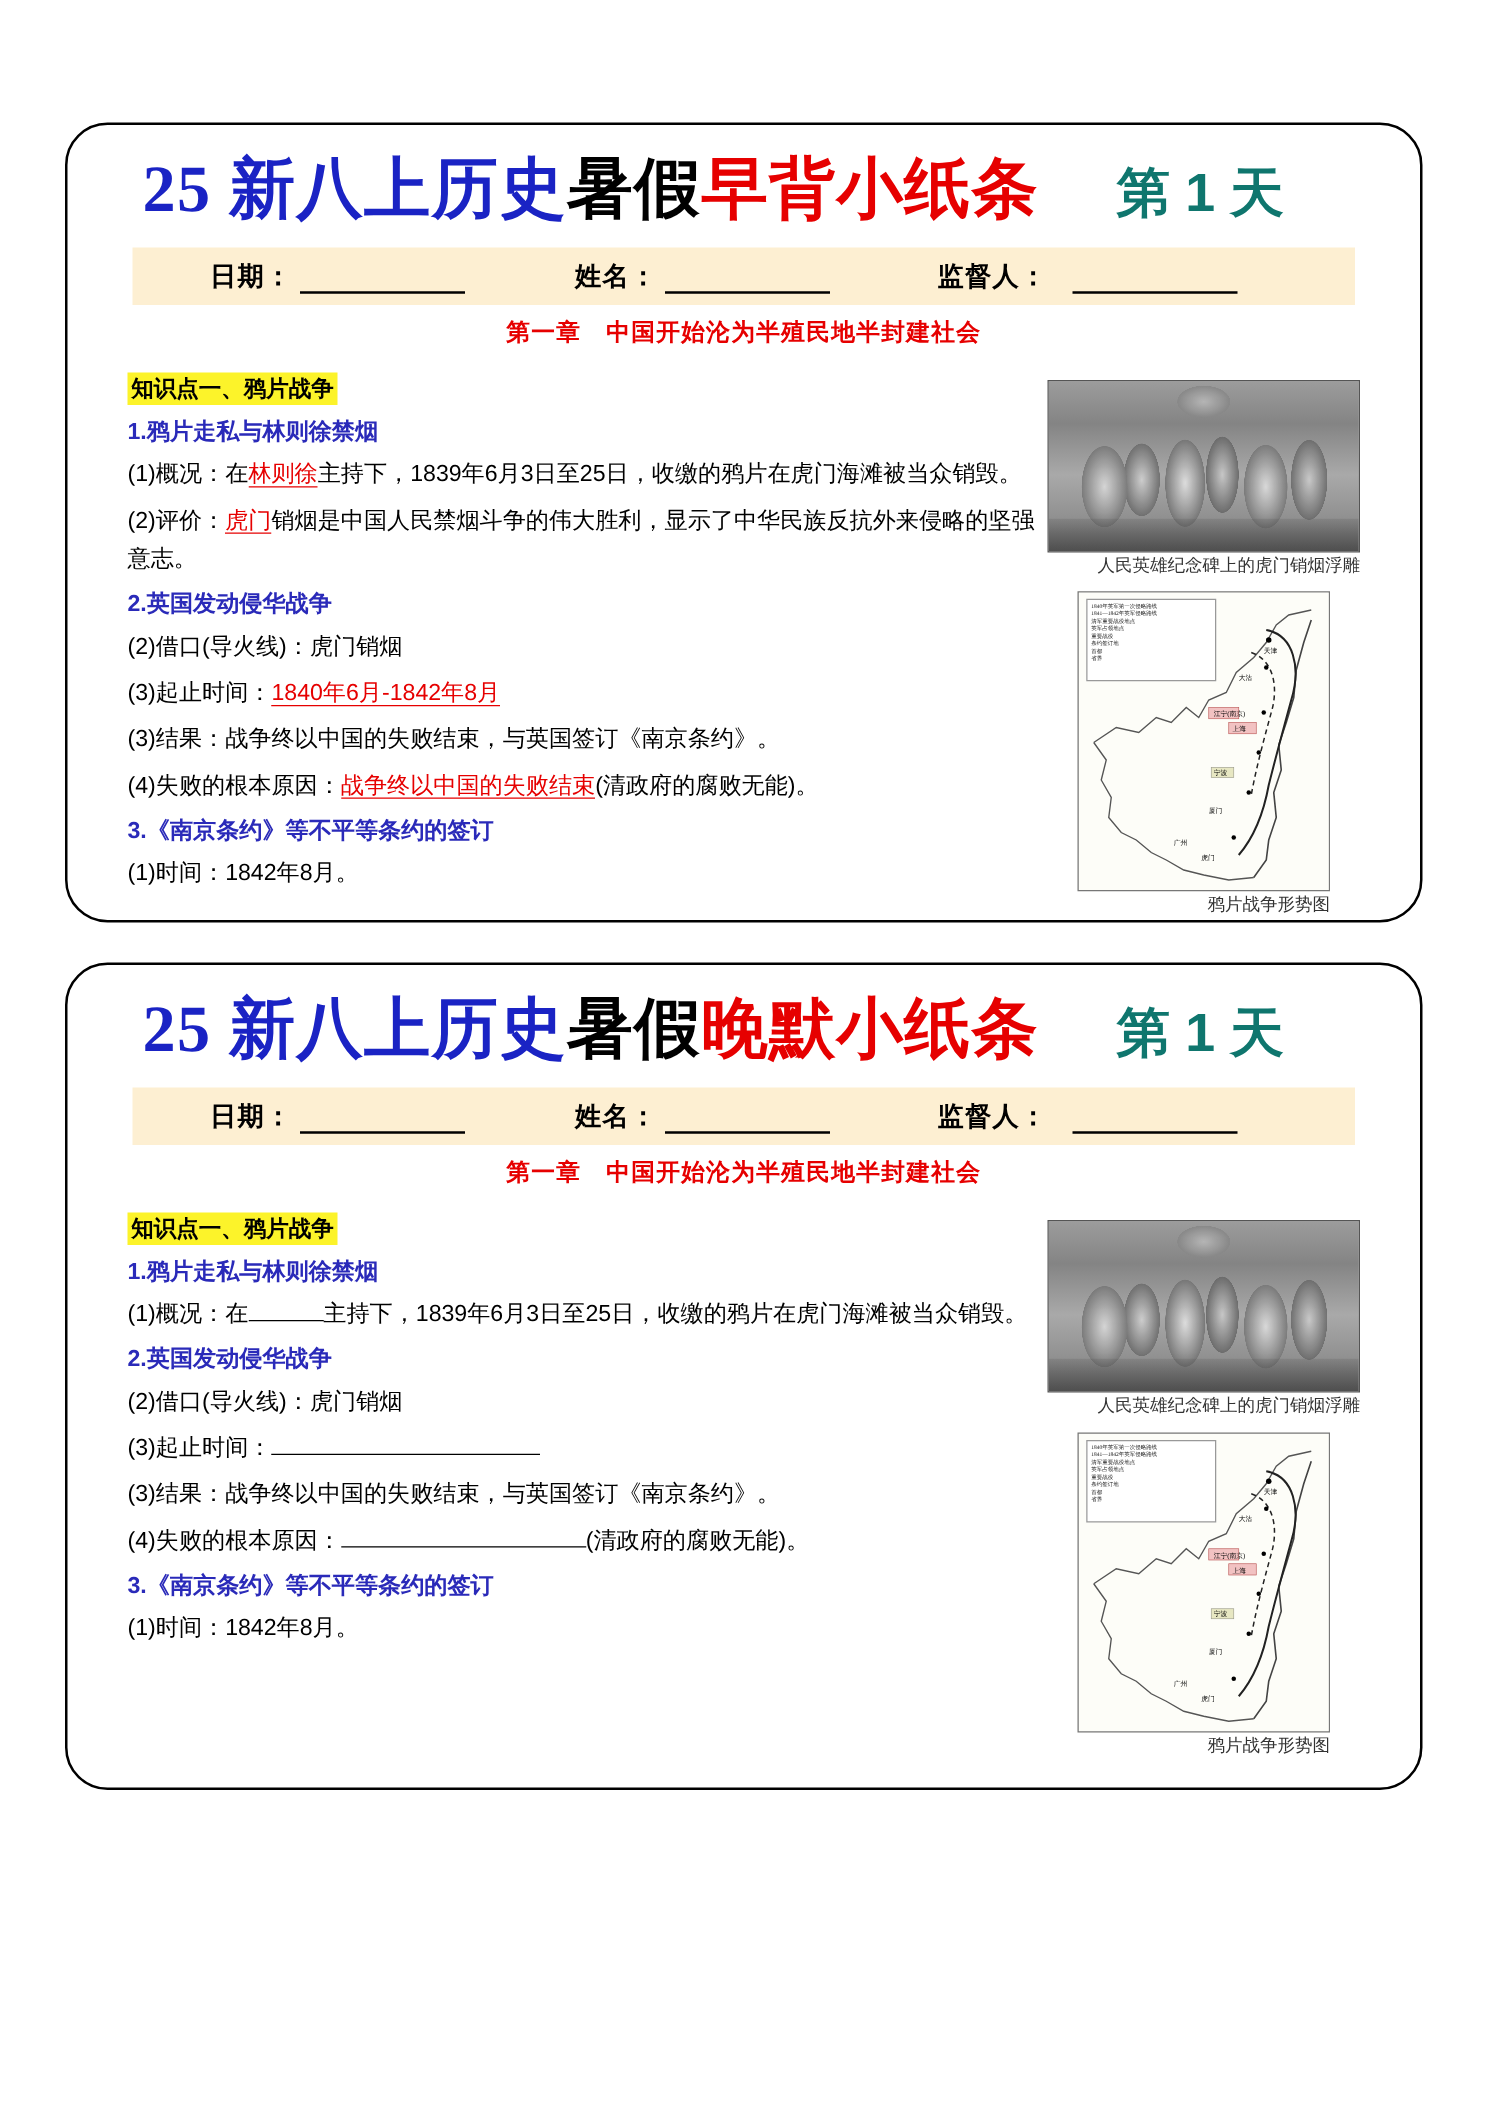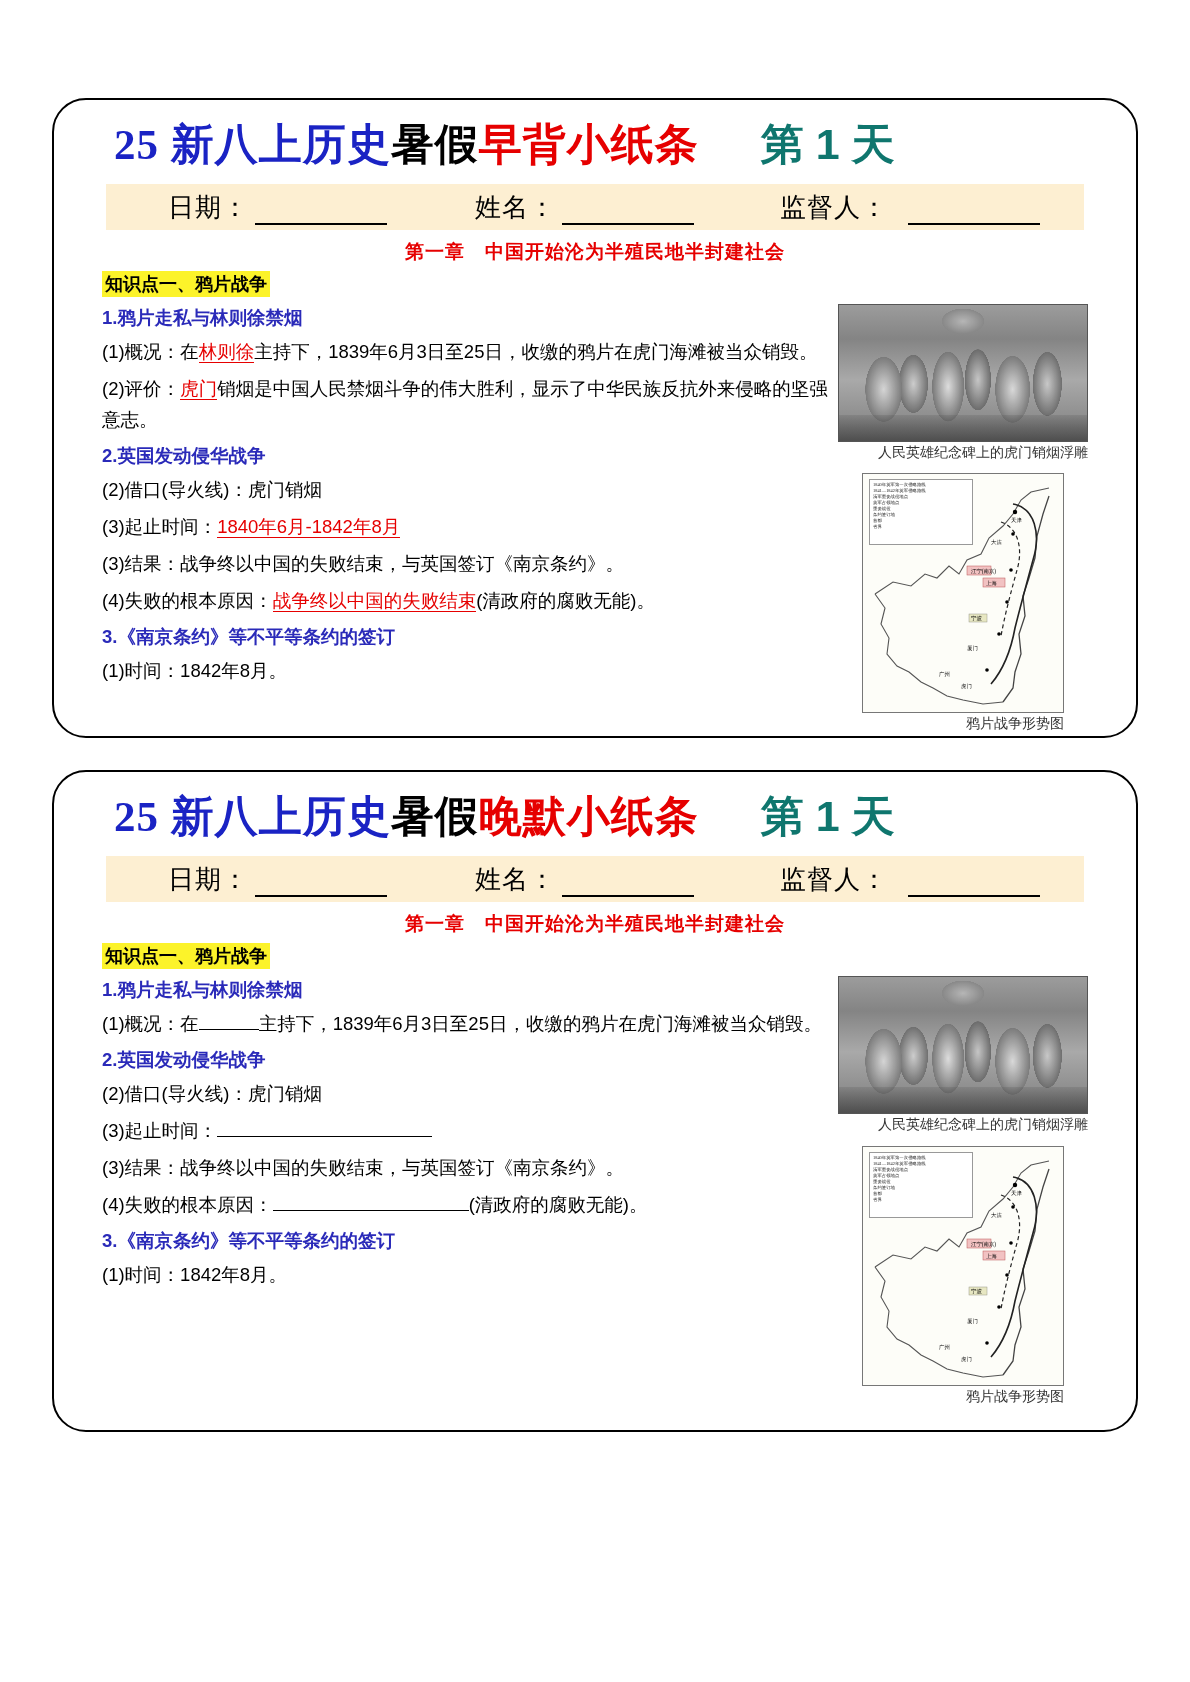--- a/index.html
+++ b/index.html
@@ -35,21 +35,21 @@
 
   .title-row {
     display: flex;
     align-items: baseline;
     justify-content: flex-start;
     padding: 16px 0 2px 60px;
   }
   .title-text {
     font-family: "Liberation Serif", serif;
     font-weight: bold;
-    font-size: 43px;
+    font-size: 53px;
     letter-spacing: 1px;
     white-space: nowrap;
   }
   .t-blue { color: #1a23c4; }
   .t-black { color: #000; }
   .t-red { color: #e60000; }
   .title-day {
     font-family: Liberation Sans, sans-serif;
     font-weight: bold;
     font-size: 43px;
@@ -66,21 +66,21 @@
     align-items: center;
     font-size: 21px;
     font-weight: bold;
     letter-spacing: 1px;
   }
   .meta-item {
     display: flex;
     align-items: flex-end;
     white-space: nowrap;
   }
-  .meta-label { font-size: 26px; font-weight: normal; }
+  .meta-label { font-size: 21px; font-weight: bold; }
   .meta-line {
     display: inline-block;
     border-bottom: 2px solid #000;
     width: 132px;
     height: 20px;
     margin-left: 6px;
   }
   .m1 { margin-left: 62px; }
   .m2 { margin-left: 88px; }
   .m3 { margin-left: 86px; gap: 14px; }
@@ -98,21 +98,21 @@
     position: relative;
     padding: 4px 44px 0 48px;
   }
 
   .kp {
     display: inline-block;
     background: #fcf32a;
     font-size: 18px;
     font-weight: bold;
     padding: 1px 3px;
-    margin-top: 2px;
+    margin-top: 15px;
     text-align: right;
   }
 
   .sub {
     color: #2a2ab9;
     font-size: 18.5px;
     font-weight: bold;
     margin-top: 8px;
   }
 

